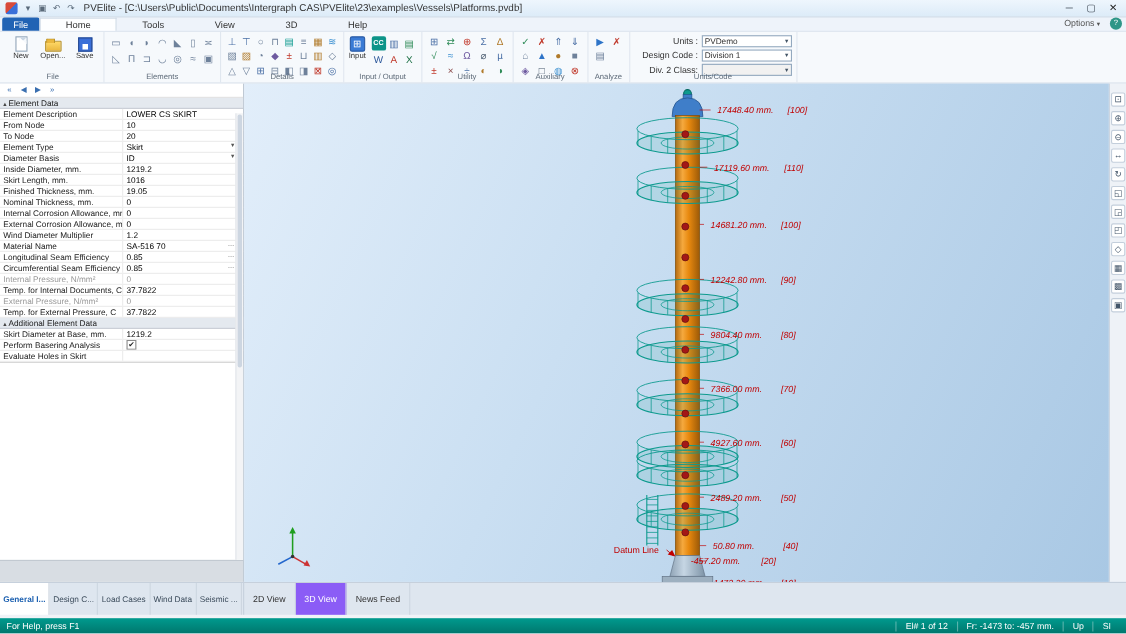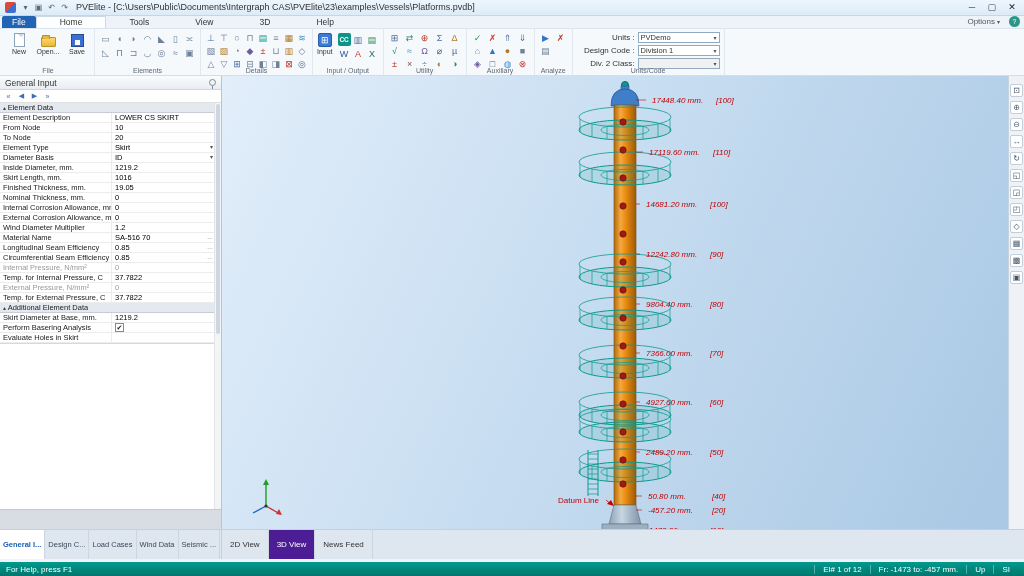--- a/index.html
+++ b/index.html
@@ -106,21 +106,21 @@
   .rtbtn { width:13px; height:13px; font-size:8px; color:#44566a; background:#fff; border:1px solid #c3cedb; border-radius:2px;
            display:flex; align-items:center; justify-content:center; flex:0 0 auto; }
 
   
   .tabsrow { height:30px; display:flex; background:#dee6ef; border-top:1px solid #c6d0dc; font-size:7.5px; }
   .panel-tabs { width:222px; flex:0 0 222px; display:flex; border-right:1px solid #c6d0dc; overflow:hidden; }
   .ptab { padding:0 3px; display:flex; align-items:center; color:#3a4a5a; border-right:1px solid #cdd6e0; white-space:nowrap; }
   .ptab.active { background:#fff; color:#1a5fb0; font-weight:bold; }
   .view-tabs { display:flex; font-size:8px; }
   .vtab { padding:0 8px; display:flex; align-items:center; color:#333; border-right:1px solid #cdd6e0; }
-  .vtab.active { background:#4c1d95; color:#fff; }
+  .vtab.active { background:#8b5cf6; color:#fff; }
   .gapband { height:4px; background:#f0f3f7; }
 
   
   .statusbar { height:14px; background:linear-gradient(#009a8e,#00776d); color:#fff; display:flex; align-items:center; font-size:8px; padding:0 6px; }
   .sb-spacer { flex:1; }
   .sb-seg { display:flex; }
   .sb-item { padding:0 8px; border-left:1px solid rgba(255,255,255,0.35); white-space:nowrap; }
 </style>
 </head>
 <body>
@@ -331,24 +331,20 @@
         </div>
       <div class="rgroup-label" data-name="group-label-units-code">Units/Code</div>
     </div>
 
     <div class="rgroup-filler" data-name="ribbon-filler"></div>
   </div>
 
   <div class="main" data-name="main-area">
 
     <div class="panel" data-name="general-input-panel">
-      <div class="panel-header" data-name="panel-header">
-        <span data-name="panel-title">General Input</span>
-        <span class="pin" data-name="pin-icon"></span>
-      </div>
       <div class="panel-nav" data-name="element-nav-toolbar">
 
       <span class="nav-btn" data-name="nav-first-icon">«</span>
           <span class="nav-btn" data-name="nav-prev-icon">◀</span>
           <span class="nav-btn" data-name="nav-next-icon">▶</span>
           <span class="nav-btn" data-name="nav-last-icon">»</span>
         </div>
       <div class="pgrid" data-name="property-grid">
 
       <div class="prow header" data-name="property-row">
@@ -461,21 +457,21 @@
           </div>
         </div>
           <div class="prow disabled" data-name="property-row">
           <div class="plabel" data-name="property-label">Internal Pressure, N/mm²</div>
           <div class="pvalue" data-name="property-value">
             <span class="pval">0</span>
             <span class="pmark" data-name="field-marker-icon"></span>
           </div>
         </div>
           <div class="prow" data-name="property-row">
-          <div class="plabel" data-name="property-label">Temp. for Internal Pressure, C</div>
+          <div class="plabel" data-name="property-label">Temp. for Internal Documents, C</div>
           <div class="pvalue" data-name="property-value">
             <span class="pval">37.7822</span>
             <span class="pmark" data-name="field-marker-icon"></span>
           </div>
         </div>
           <div class="prow disabled" data-name="property-row">
           <div class="plabel" data-name="property-label">External Pressure, N/mm²</div>
           <div class="pvalue" data-name="property-value">
             <span class="pval">0</span>
             <span class="pmark" data-name="field-marker-icon"></span>
@@ -696,21 +692,21 @@
           <span class="elev-node" data-name="elevation-node">[60]</span>
         </div>
           <div class="elev" data-name="elevation-label" style="left: 424px; top: 372px;">
           <span class="elev-val" data-name="elevation-value">2489.20 mm.</span>
           <span class="elev-node" data-name="elevation-node">[50]</span>
         </div>
           <div class="elev" data-name="elevation-label" style="left: 426px; top: 416px;">
           <span class="elev-val" data-name="elevation-value">50.80 mm.</span>
           <span class="elev-node" data-name="elevation-node">[40]</span>
         </div>
-          <div class="elev" data-name="elevation-label" style="left: 426px; top: 430px;">
+          <div class="elev" data-name="elevation-label" style="left: 406px; top: 430px;">
           <span class="elev-val" data-name="elevation-value">-457.20 mm.</span>
           <span class="elev-node" data-name="elevation-node">[20]</span>
         </div>
           <div class="elev" data-name="elevation-label" style="left: 424px; top: 450px;">
           <span class="elev-val" data-name="elevation-value">-1473.20 mm.</span>
           <span class="elev-node" data-name="elevation-node">[10]</span>
         </div>
         </div>
       <div class="datum" data-name="datum-line-label" style="left: 336px; top: 420px;">Datum Line</div>
     </div>

